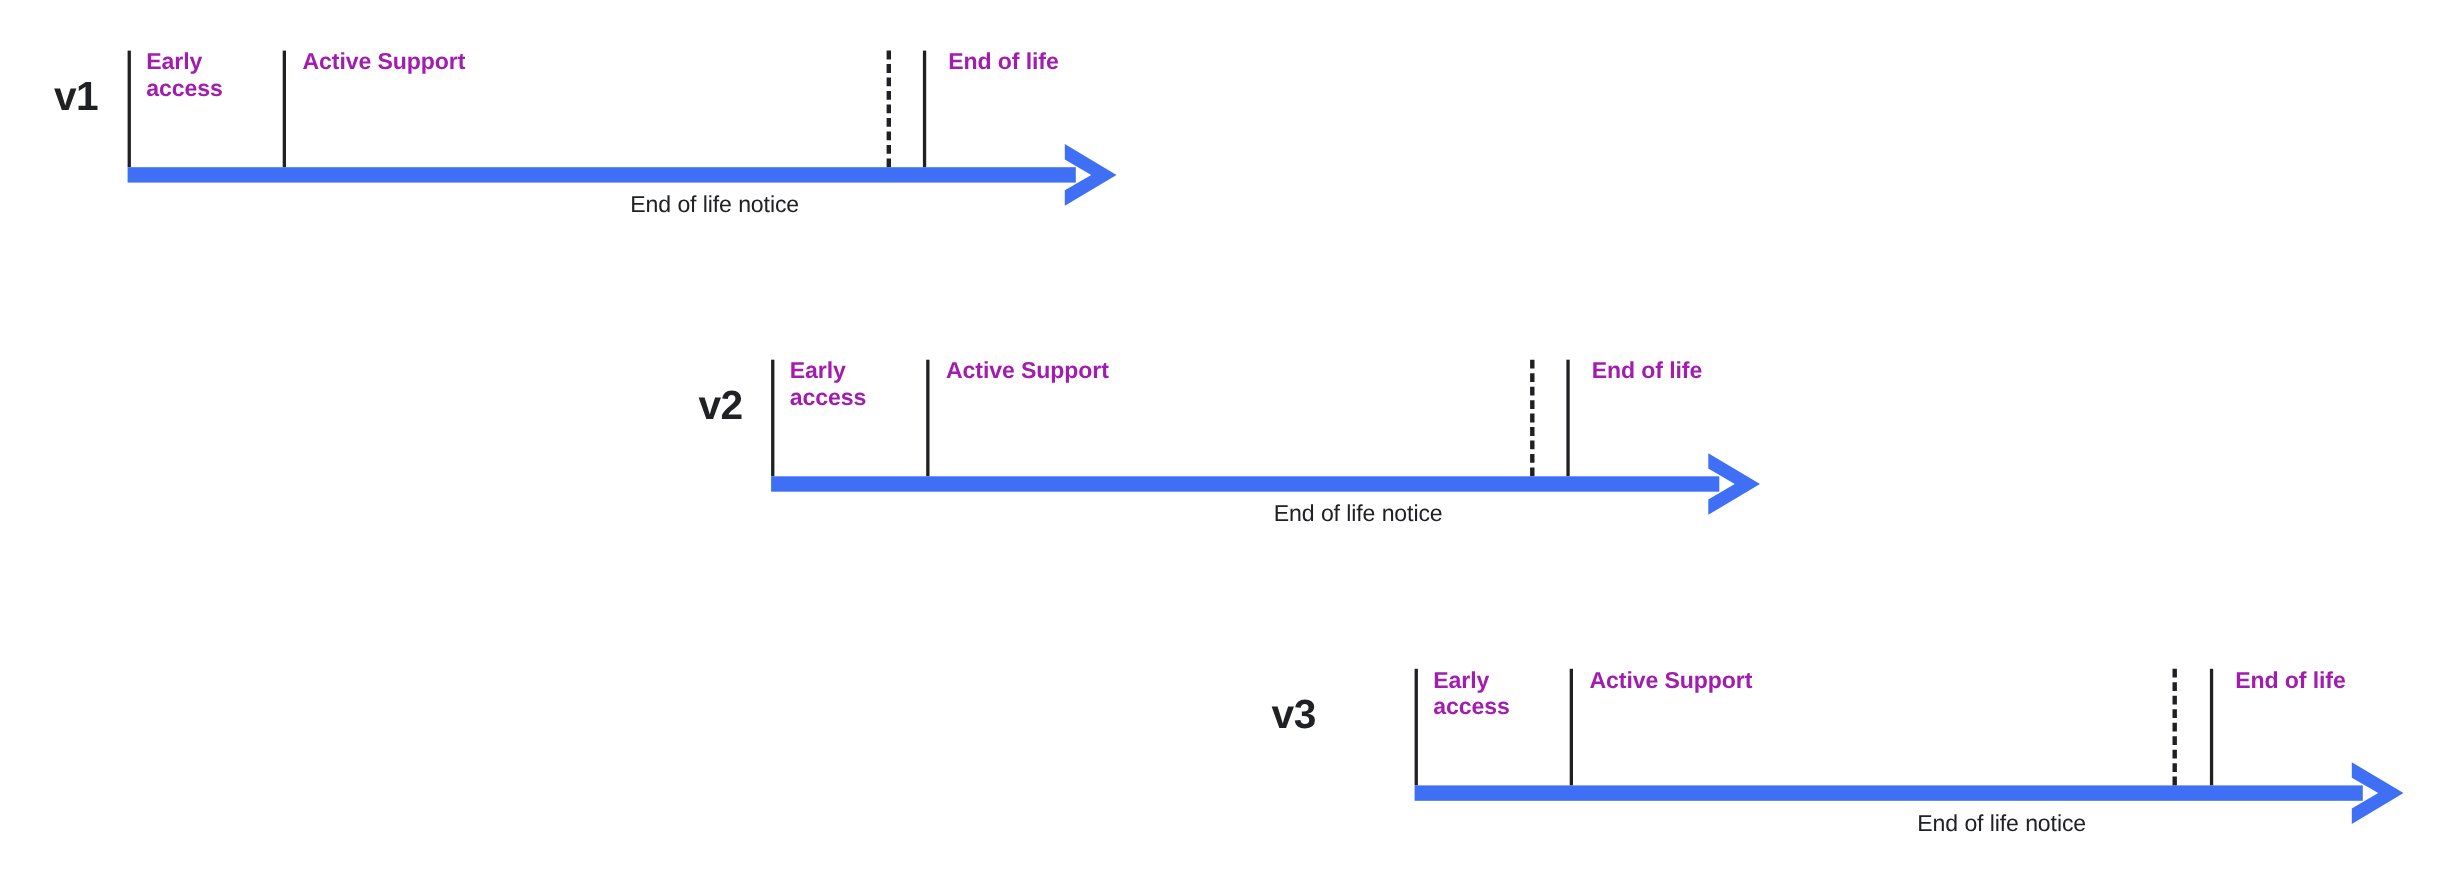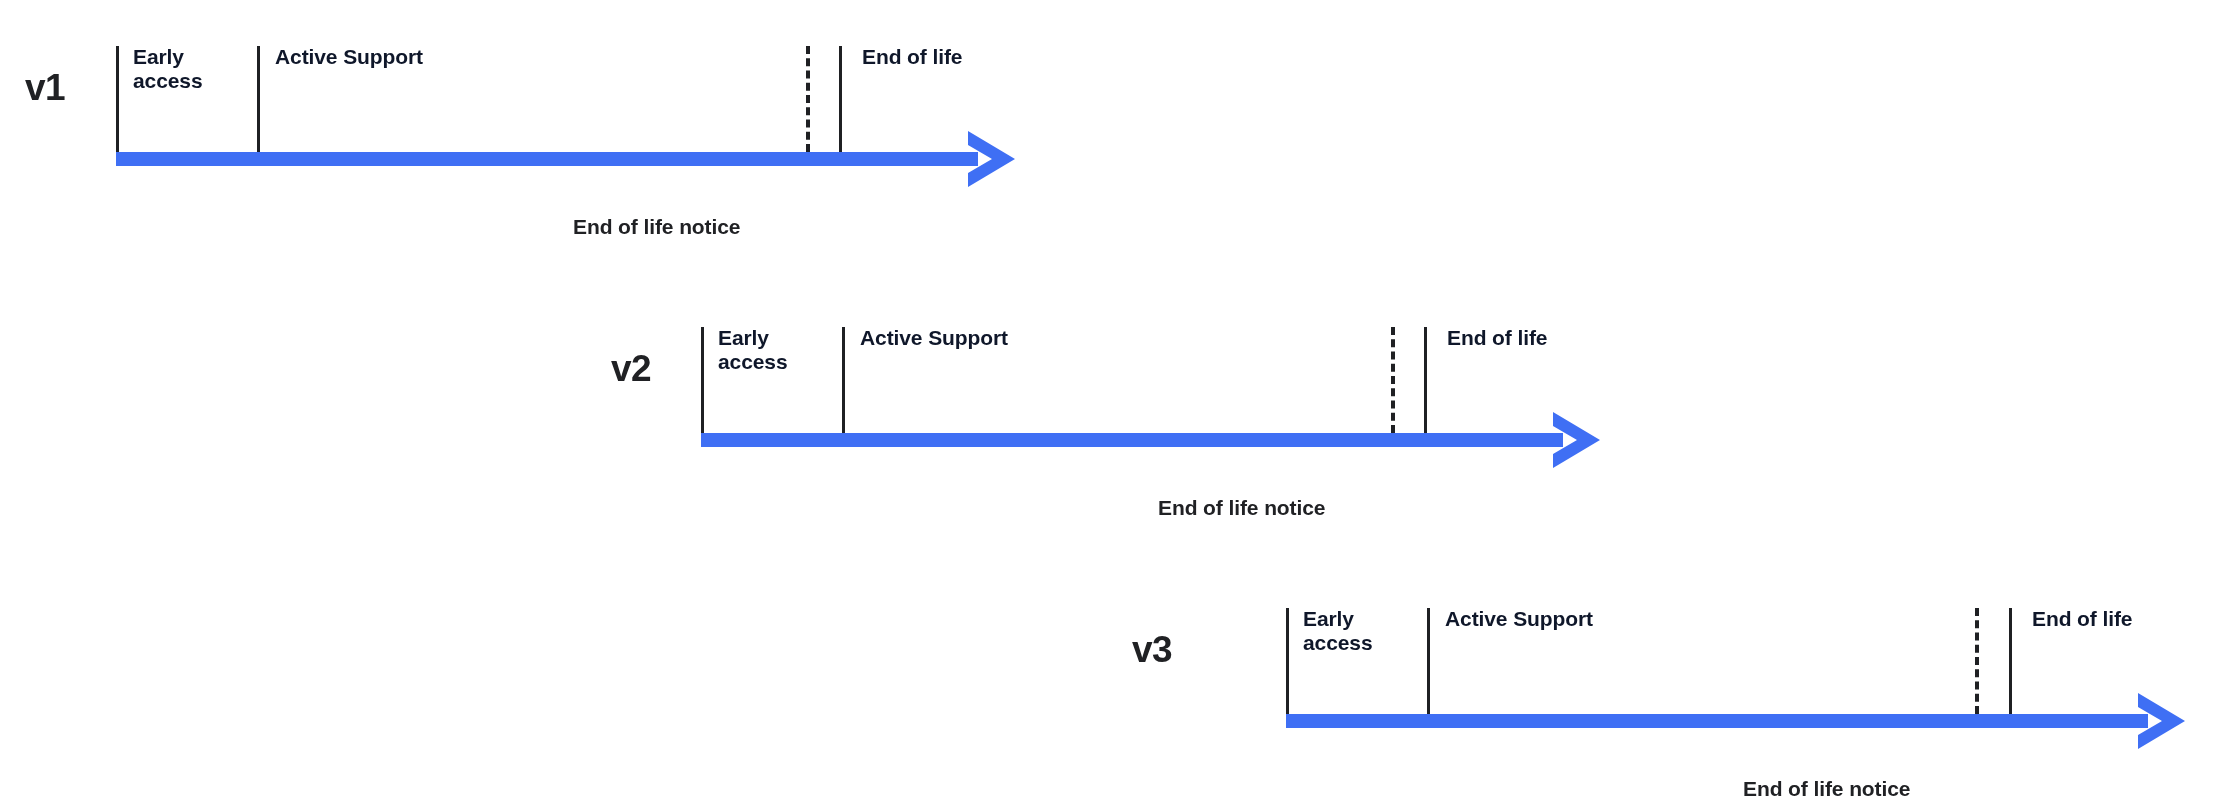--- a/index.html
+++ b/index.html
@@ -27,36 +27,37 @@
     height: 220px;
   }
   .version-label {
     position: absolute;
     font-size: 37px;
     font-weight: 700;
     color: #202124;
     letter-spacing: -0.5px;
     line-height: 1;
     white-space: nowrap;
+    margin-left: 24px;
   }
   .phase-divider {
     position: absolute;
     width: 3px;
     background: #1f2023;
   }
   .phase-divider.dashed {
     width: 0;
     background: transparent;
     border-left: 4px dashed #1f2023;
   }
   .phase-label {
     position: absolute;
     font-size: 21px;
     font-weight: 700;
-    color: #0f172a;
+    color: #a21caf;
     line-height: 1.12;
     white-space: pre-line;
     letter-spacing: -0.1px;
   }
   .track {
     position: absolute;
     height: 14px;
     background: #3f6ff4;
   }
   .arrow-head {
@@ -64,25 +65,24 @@
     width: 0;
     height: 0;
   }
   .arrow-head svg {
     display: block;
     overflow: visible;
   }
   .notice-label {
     position: absolute;
     font-size: 21px;
-    font-weight: 700;
+    font-weight: 400;
     color: #202124;
     white-space: nowrap;
     letter-spacing: -0.1px;
-    margin-top: 40px;
   }
 </style>
 </head>
 <body>
 
 <div id="canvas">
 
   <div class="timeline-row" style="top:0px;">
 
     <div class="version-label" style="left:25px; top:69px;">v1</div>

